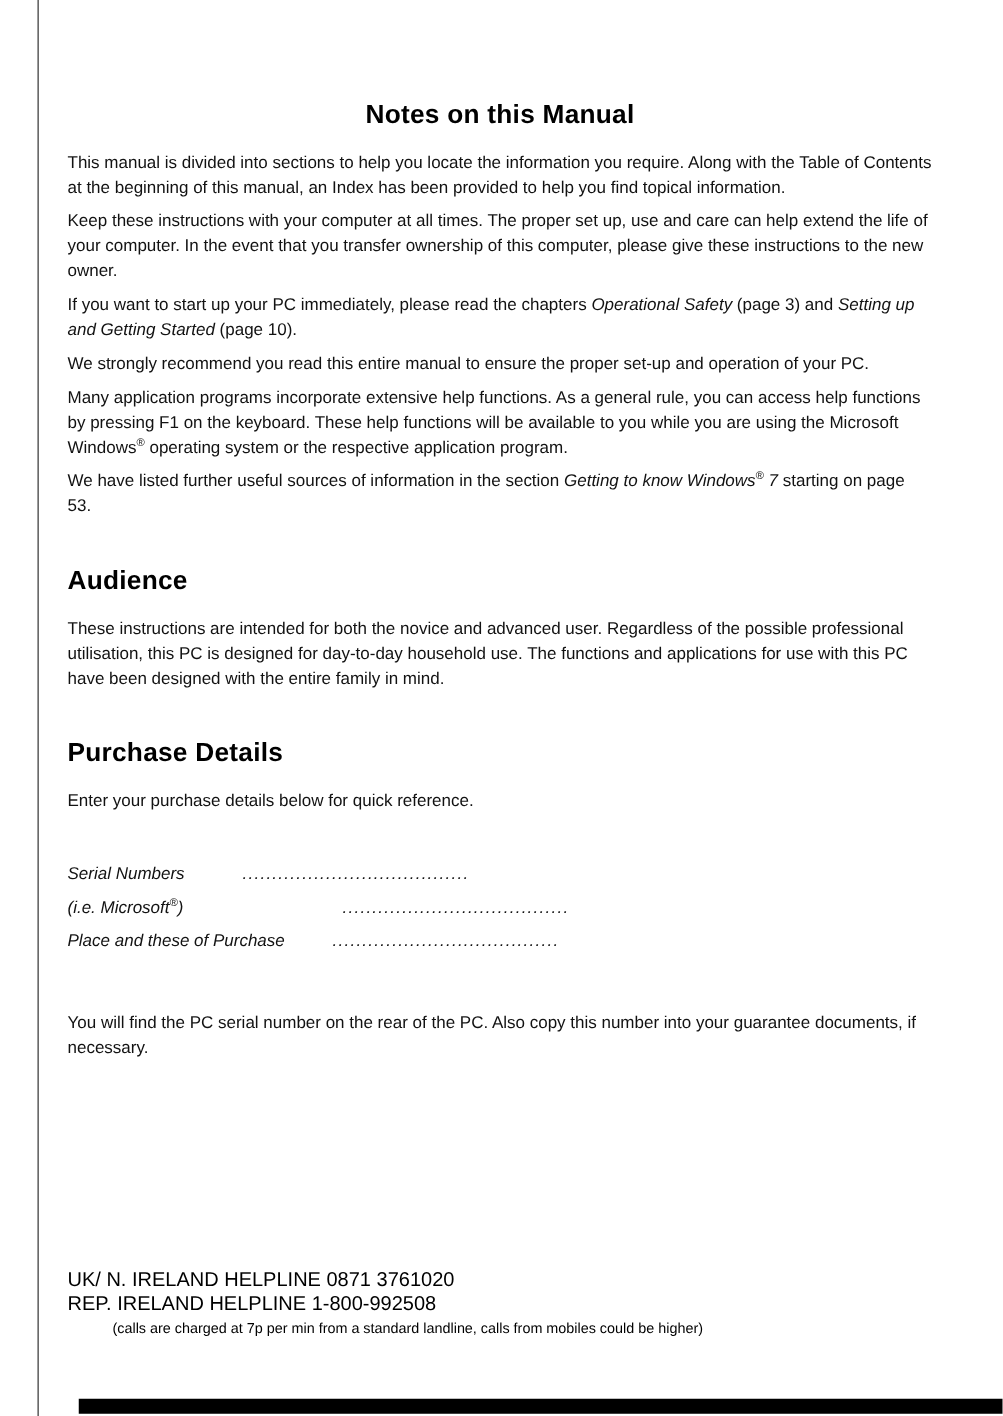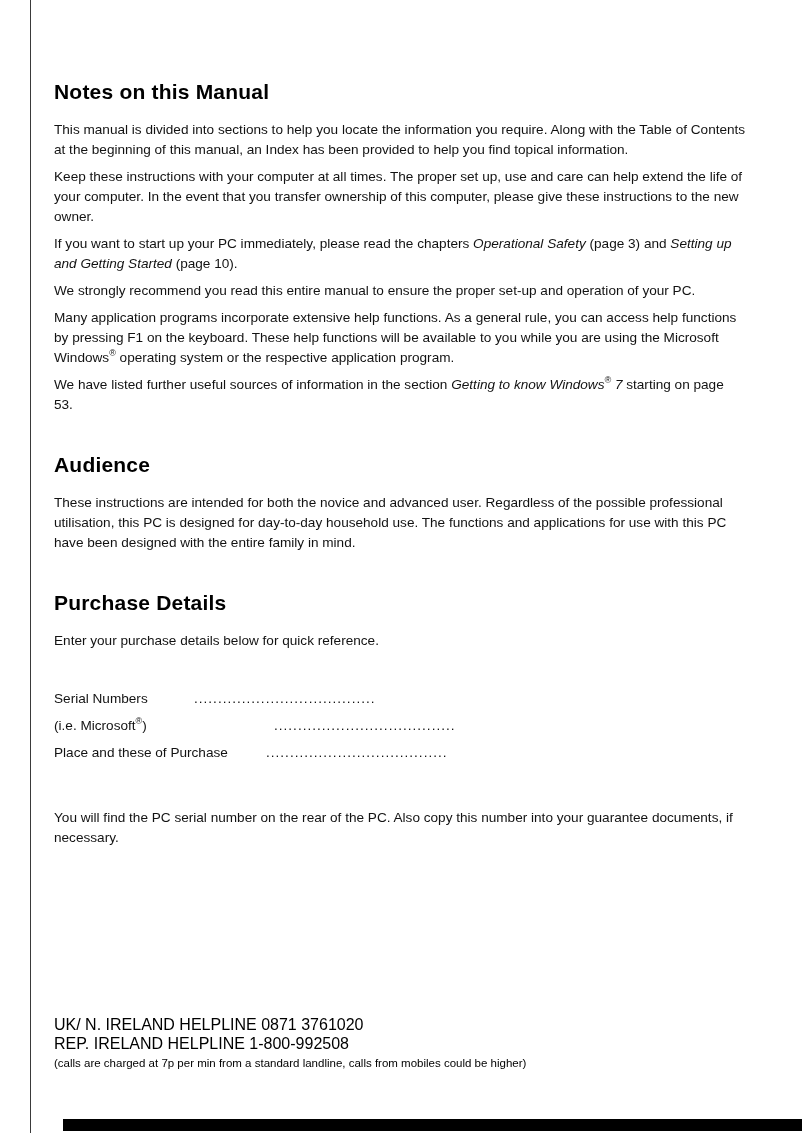--- a/index.html
+++ b/index.html
@@ -26,41 +26,42 @@
     top: 0;
     width: 692px;
   }
   h1.sec {
     font-size: 21px;
     font-weight: bold;
     color: #000;
     letter-spacing: 0.2px;
     margin-bottom: 16px;
   }
-  .sec-top { margin-top: 80px; }
+  .sec-top { margin-top: 80px; text-align: center; }
   .sec-mid { margin-top: 38px; }
   p.body {
     font-size: 13.6px;
     line-height: 20px;
     margin-bottom: 7px;
     text-align: left;
   }
   sup {
     font-size: 9px;
     vertical-align: super;
     line-height: 0;
   }
   .it { font-style: italic; }
   .purchase-rows { margin-top: 34px; }
   .p-row {
     display: flex;
     align-items: baseline;
     font-size: 13.6px;
     line-height: 27px;
     height: 27px;
+    font-style: italic;
   }
   .p-row .lbl { flex: 0 0 auto; }
   .row-1 .lbl { width: 140px; }
   .row-2 .lbl { width: 220px; }
   .row-3 .lbl { width: 212px; }
   .dots { letter-spacing: 1px; }
   .purchase-note { margin-top: 42px; }
   .footer {
     position: absolute;
     left: 54px;
@@ -70,20 +71,21 @@
   .footer .hl {
     font-size: 16px;
     line-height: 19px;
     color: #000;
   }
   .footer .small {
     font-size: 11.5px;
     line-height: 17px;
     margin-top: 2px;
     color: #000;
+    margin-left: 36px;
   }
   .bottom-bar {
     position: absolute;
     left: 63px;
     top: 1119px;
     width: 739px;
     height: 12px;
     background: #000;
   }
 </style>

